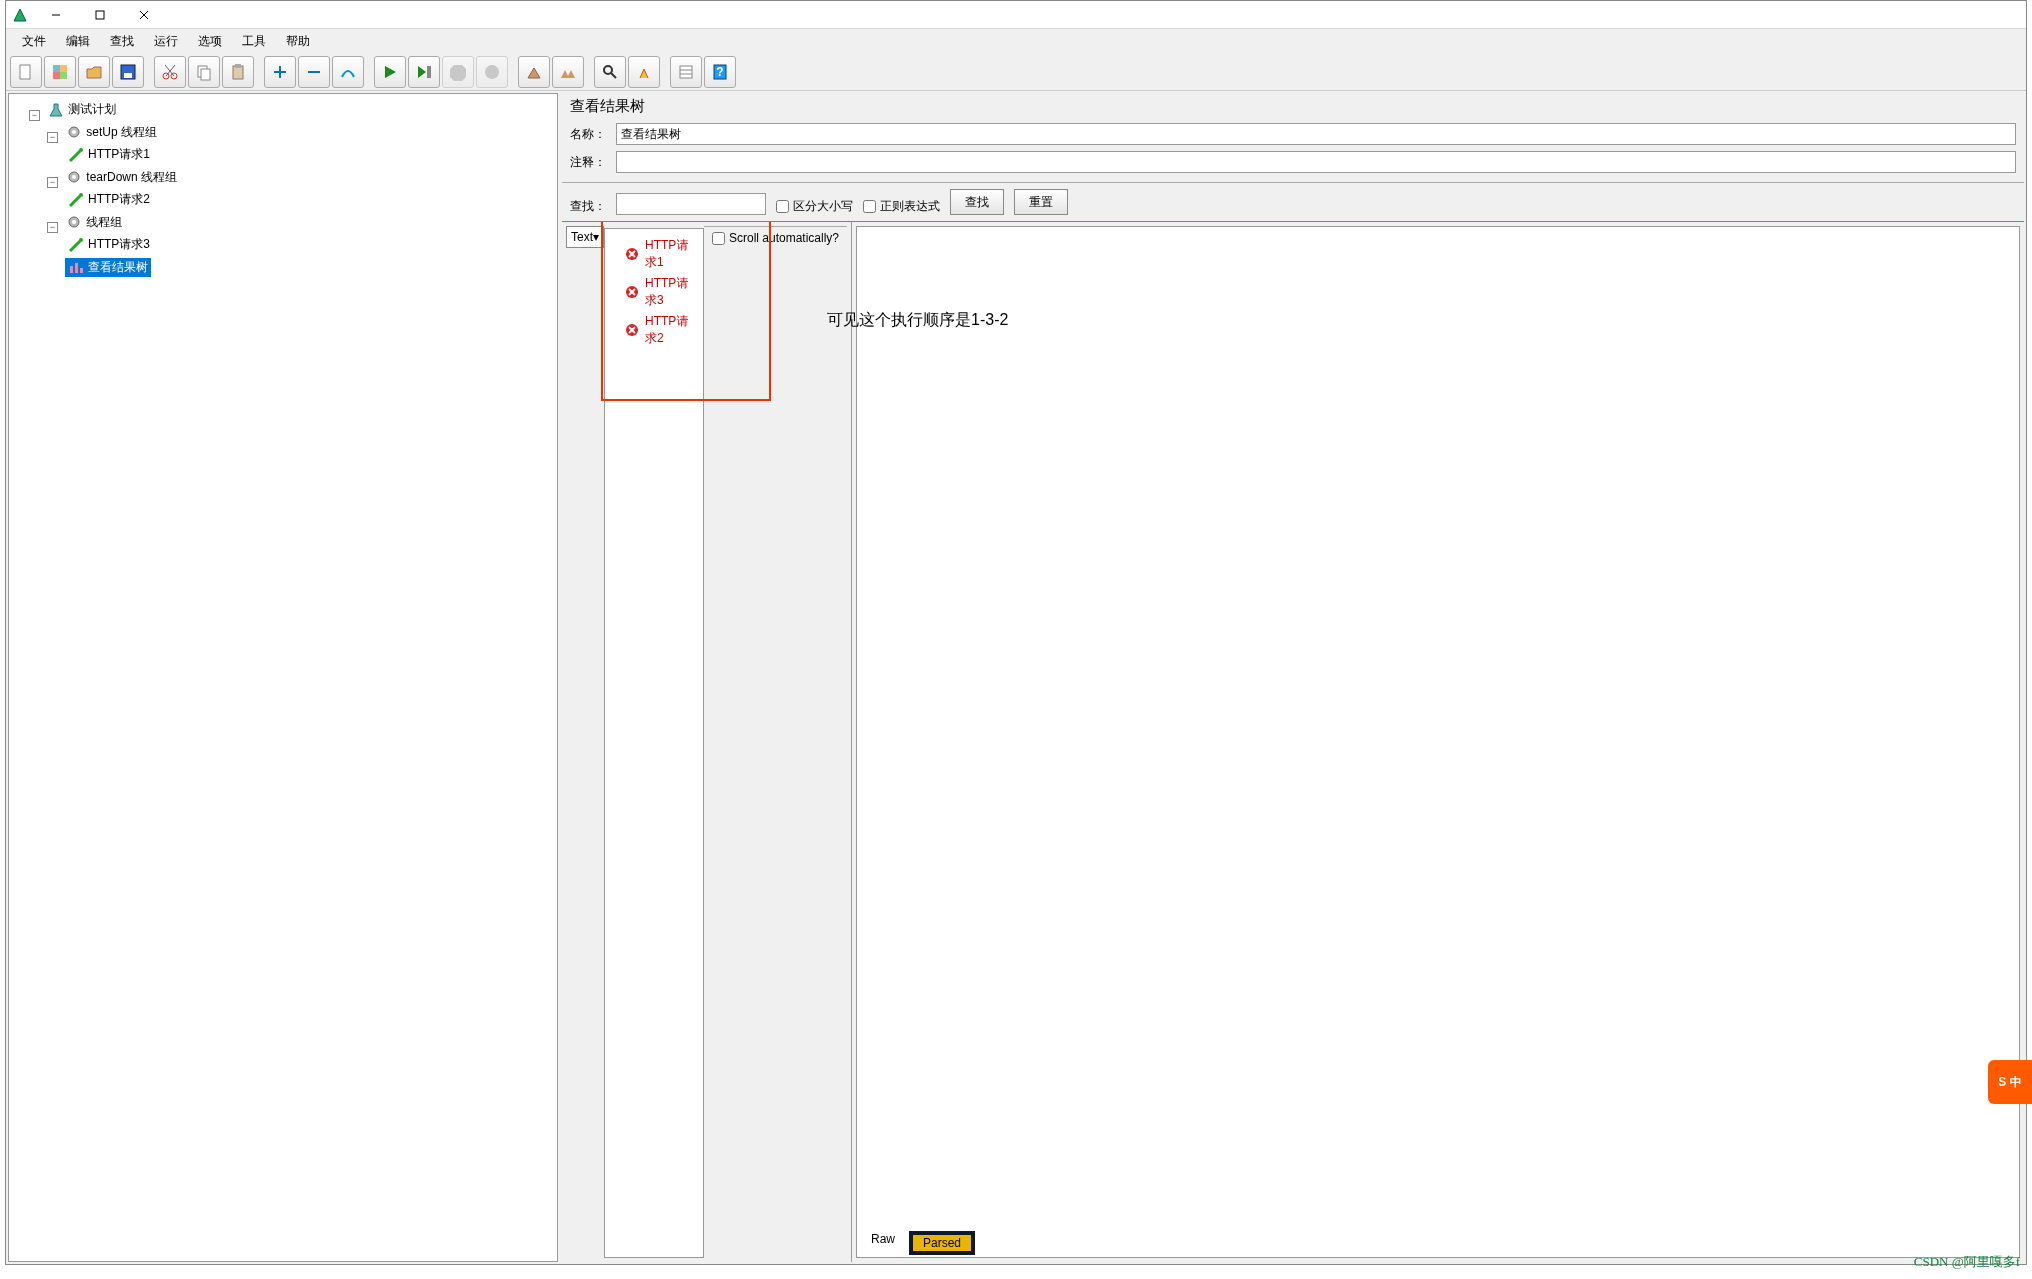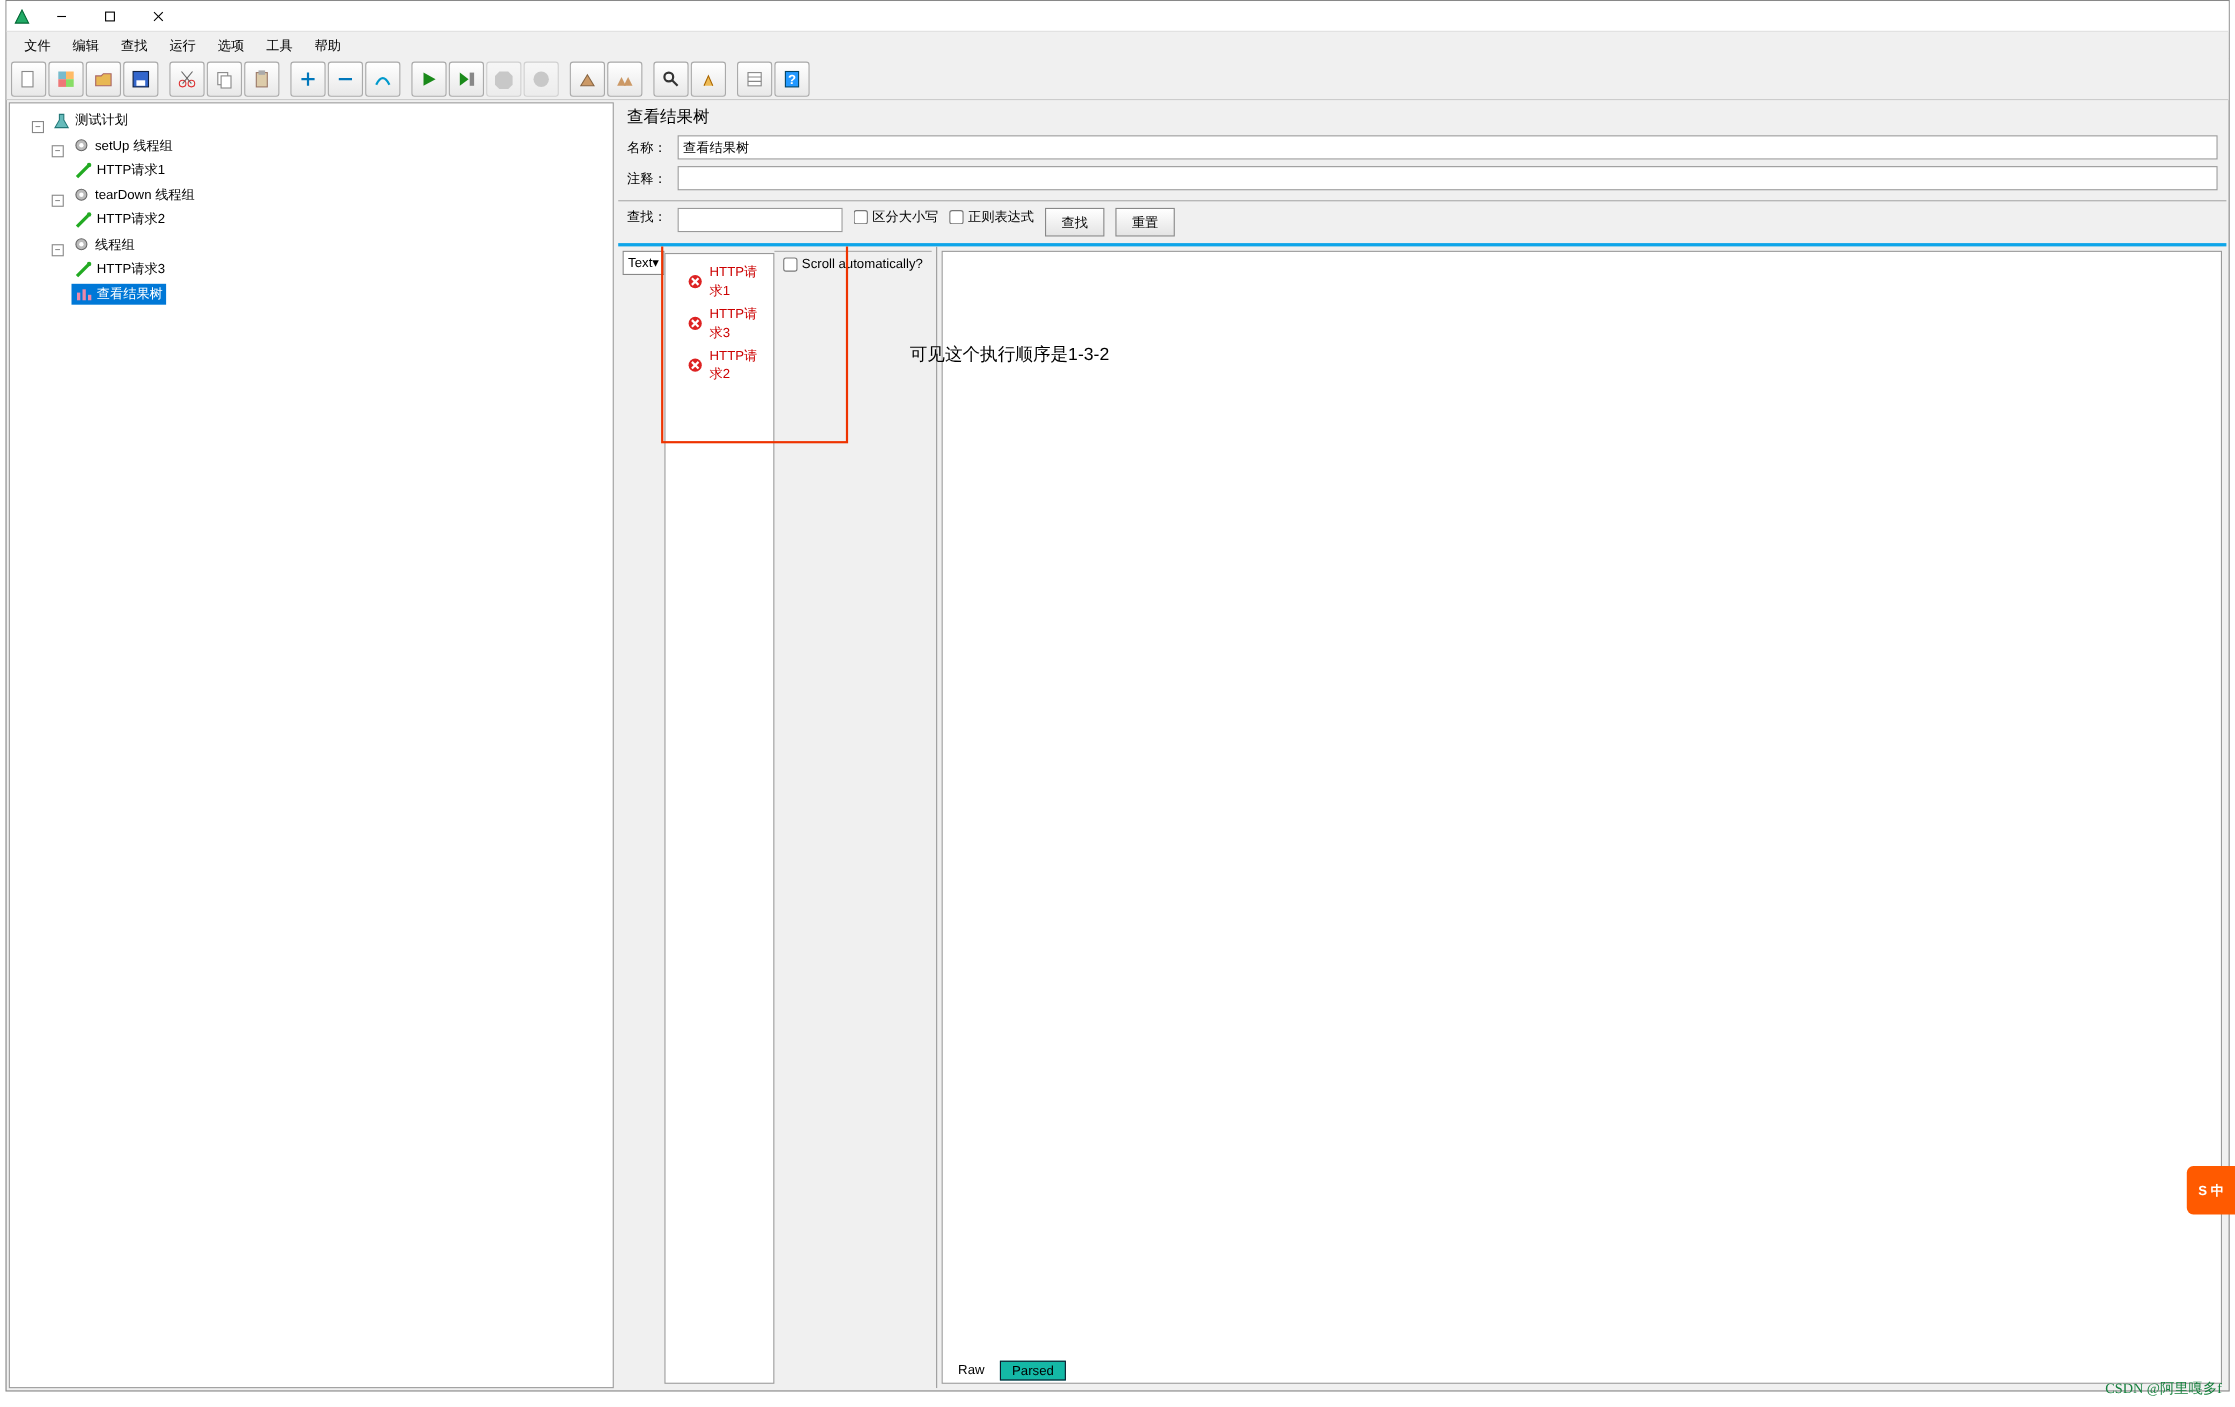--- a/index.html
+++ b/index.html
@@ -28,37 +28,37 @@
 .panel-title { font-size: 15px; font-weight: 500; padding: 4px 8px; }
 .form-row { display: flex; align-items: center; padding: 3px 8px; gap: 6px; }
 .form-row label { width: 40px; }
 .form-row input[type=text] { flex: 1; border: 1px solid #999; height: 22px; padding: 0 4px; }
 .fieldset { border: 1px solid #aaa; margin: 4px 8px; padding: 8px; position: relative; }
 .fieldset .legend { position: absolute; top: -8px; left: 8px; background: #f0f0f0; padding: 0 4px; }
 .file-row { display: flex; align-items: center; gap: 8px; }
 .file-row input[type=text] { flex: 1; height: 24px; border: 1px solid #999; }
 .std-btn { height: 26px; padding: 0 14px; border: 1px solid #888; background: linear-gradient(#fff,#e4e4e4); }
 .cb-label { display: inline-flex; align-items: center; gap: 4px; }
-.search-row { display: flex; align-items: flex-start; gap: 10px; padding: 6px 8px; border-top: 1px solid #aaa; border-bottom: 3px solid #0ea5e9; margin-top: 6px; }
+.search-row { display: flex; align-items: flex-end; gap: 10px; padding: 6px 8px; border-top: 1px solid #aaa; border-bottom: 1px solid #0ea5e9; margin-top: 6px; }
 .search-row input[type=text] { width: 150px; height: 22px; border: 1px solid #999; }
 .results-area { flex: 1; display: flex; overflow: hidden; }
 .res-left { width: 290px; display: flex; flex-direction: row; border-right: 1px solid #999; padding: 4px; }
 .renderer-select { height: 22px; border: 1px solid #888; background: #fff; display: flex; align-items: center; justify-content: space-between; padding: 0 4px; }
 .result-tree { flex: 1; border: 1px solid #999; margin-top: 2px; padding: 4px; background: #fff; position: relative; }
 .red-box { position: absolute; border: 2px solid #e30; }
 .err-item { display: flex; align-items: center; gap: 6px; color: #c00; font-family: "SimSun", monospace; margin: 4px 0 4px 16px; }
 .err-icon { width: 14px; height: 14px; }
 .scroll-cb-row { padding: 4px 8px; border-top: 1px solid #aaa; font-family: monospace; }
 .res-right { flex: 1; display: flex; flex-direction: column; padding: 4px; position: relative; }
 .tab-row { display: flex; }
 .tab { border: 1px solid #999; padding: 2px 10px; background: #f6f6f6; border-bottom: none; }
 .detail-body { flex: 1; border: 1px solid #999; background: #fff; position: relative; }
 .annotation { position: absolute; color: #000000; font-size: 16px; margin-top: 13px; }
 .bot-tabs { position: absolute; bottom: 2px; left: 4px; display: flex; gap: 4px; }
-.bot-tab { border: 1px solid #0f172a; padding: 1px 10px; background: #14b8a6; }
+.bot-tab { border: 4px solid #0f172a; padding: 1px 10px; background: #eab308; }
 .bot-tab:first-child { border: none; background: transparent; }
 .watermark { position: absolute; right: 12px; bottom: 8px; color: #15803d; font-size: 13px; font-family: Liberation Serif, serif; }
 .ime { position: absolute; right: 0; top: 1060px; width: 44px; height: 44px; background: #ff5a00; border-radius: 6px 0 0 6px; display: flex; align-items: center; justify-content: center; color: #fff; font-size: 22px; font-weight: bold; }
 </style>
 </head>
 <body>
 
 <div class="window">
 
   <div class="titlebar">

